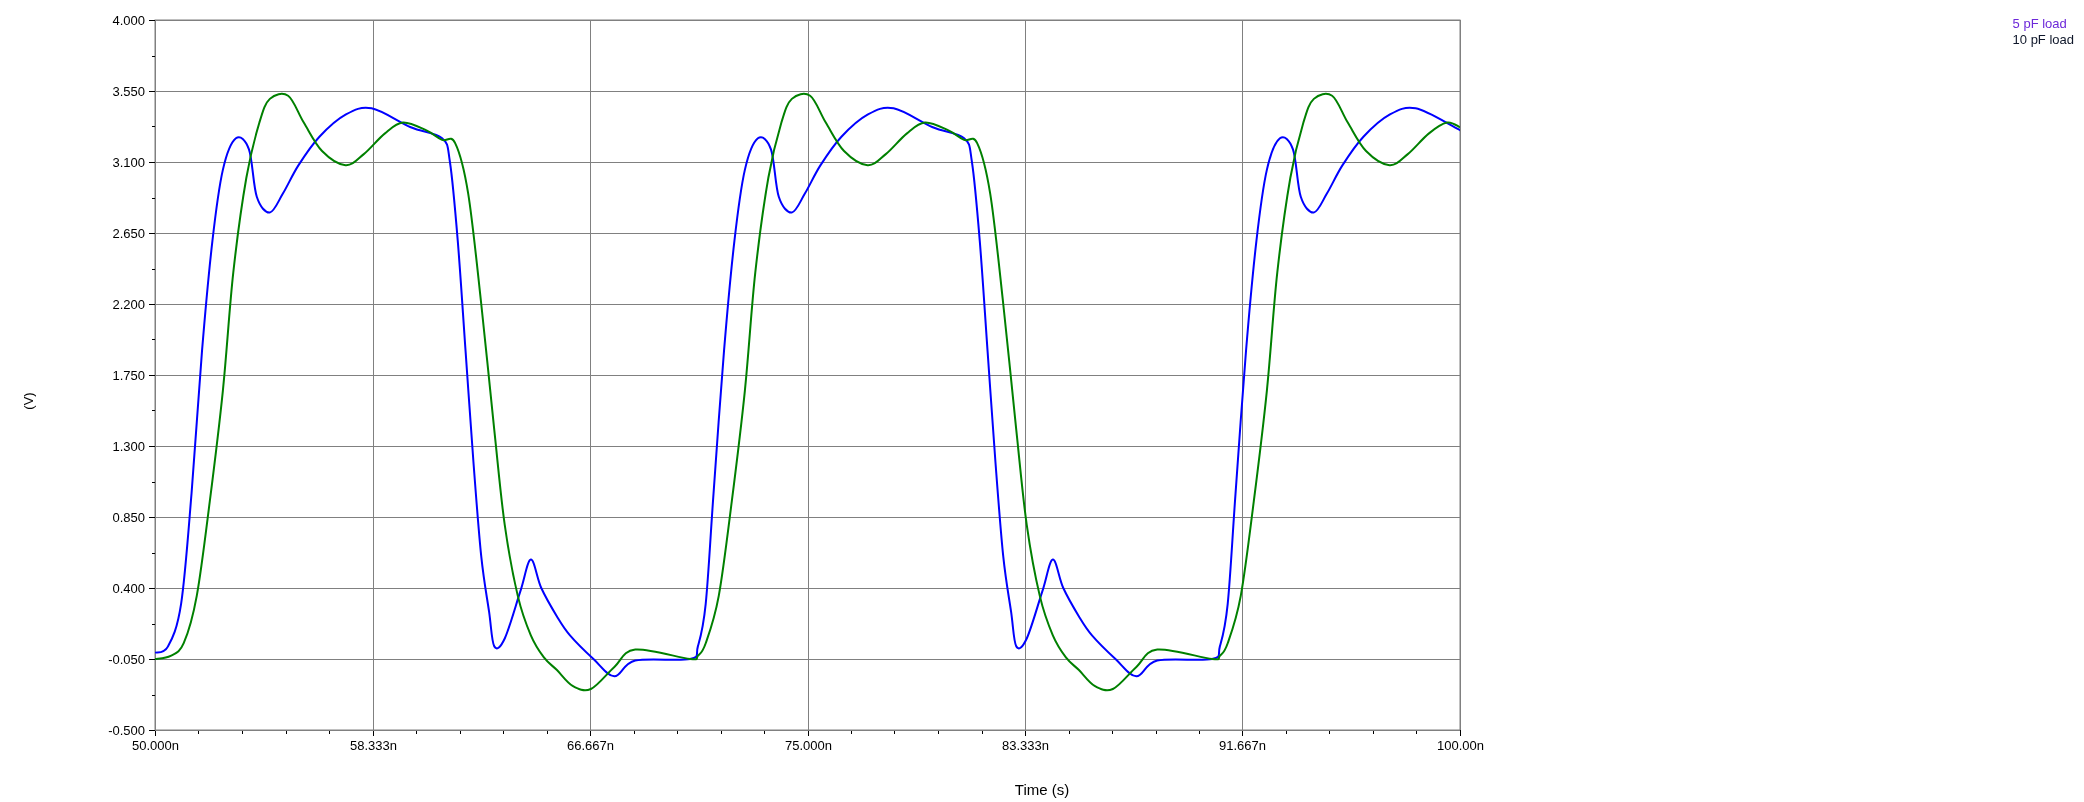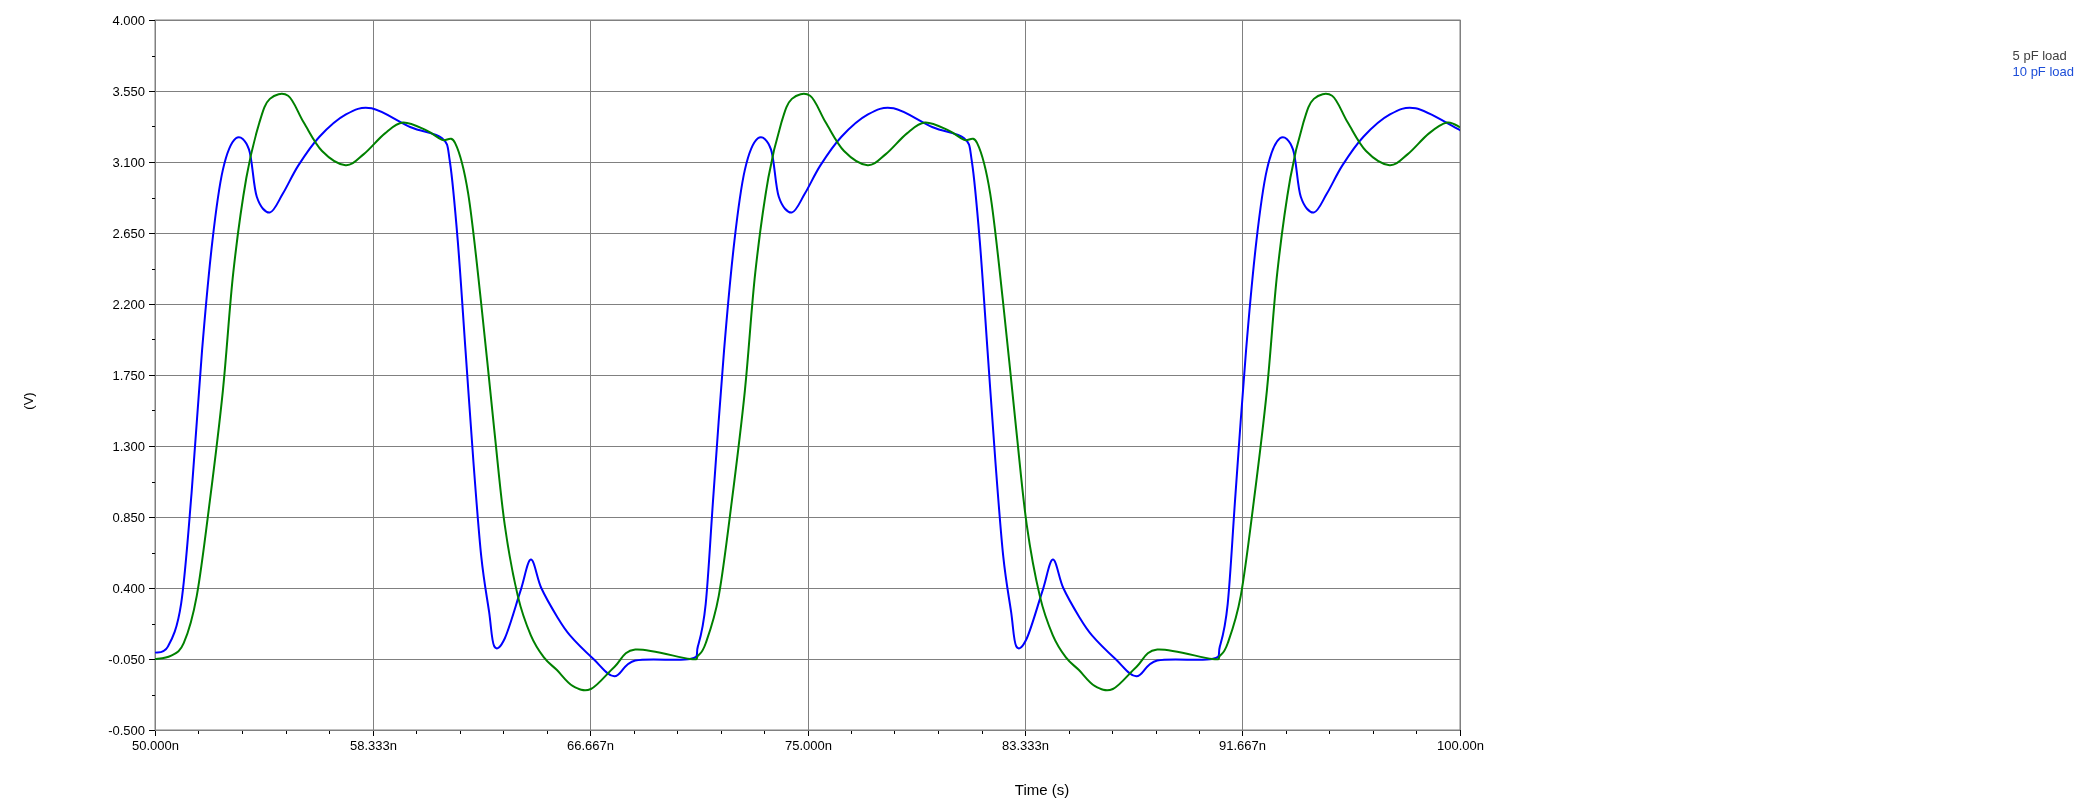--- a/index.html
+++ b/index.html
@@ -143,17 +143,17 @@
         </clipPath>
       </defs>
       <path d="M155 652.6888888888889 C157.175 651.637037037037,163.70000000000002 654.5296296296295,168.05 646.3777777777777 C172.4 638.2259259259259,177.185 629.2851851851852,181.1 603.7777777777778 C185.015 578.2703703703704,188.05999999999997 535.4074074074075,191.53999999999996 493.33333333333337 C195.01999999999995 451.2592592592593,198.49999999999991 393.4074074074074,201.97999999999993 351.3333333333333 C205.45999999999995 309.25925925925924,208.94000000000005 271.1296296296297,212.42000000000007 240.8888888888889 C215.9000000000001 210.64814814814818,218.94500000000002 186.98148148148152,222.86 169.8888888888889 C226.775 152.7962962962963,231.56000000000003 141.7518518518518,235.91000000000003 138.33333333333326 C240.26000000000002 134.91481481481472,245.48000000000005 139.6481481481481,248.96000000000004 149.37777777777774 C252.44000000000003 159.10740740740738,253.30999999999997 186.19259259259258,256.78999999999996 196.7111111111111 C260.27 207.22962962962964,265.48999999999995 213.01481481481486,269.84 212.48888888888894 C274.19 211.96296296296302,278.10499999999996 201.44444444444443,282.89 193.55555555555554 C287.675 185.66666666666666,292.46000000000004 174.62222222222223,298.55 165.15555555555557 C304.64 155.6888888888889,311.59999999999997 145.17037037037042,319.42999999999995 136.7555555555556 C327.25999999999993 128.34074074074076,336.8299999999999 119.39999999999996,345.5299999999999 114.66666666666663 C354.2299999999999 109.9333333333333,360.75499999999994 106.25185185185188,371.62999999999994 108.35555555555561 C382.50499999999994 110.45925925925934,399.03499999999997 122.29259259259273,410.78 127.288888888889 C422.525 132.28518518518527,435.57500000000005 132.5481481481481,442.1 138.33333333333326 C448.625 144.1185185185184,447.31999999999994 144.9074074074074,449.92999999999995 162 C452.53999999999996 179.0925925925926,455.15000000000003 209.33333333333337,457.76000000000005 240.8888888888889 C460.37000000000006 272.44444444444446,462.97999999999996 314.5185185185185,465.59 351.3333333333333 C468.2 388.14814814814815,470.81000000000006 427.5925925925926,473.4200000000001 461.77777777777777 C476.0300000000001 495.96296296296293,478.64000000000004 531.4629629629629,481.25 556.4444444444445 C483.85999999999996 581.425925925926,486.9049999999999 596.6777777777777,489.0799999999999 611.6666666666666 C491.25499999999994 626.6555555555556,491.69 641.9074074074074,494.3 646.3777777777777 C496.91 650.8481481481481,500.38999999999993 647.6925925925926,504.73999999999995 638.4888888888889 C509.09 629.2851851851852,516.0500000000001 604.3037037037037,520.4000000000001 591.1555555555556 C524.7500000000001 578.0074074074074,527.3600000000001 560.1259259259259,530.8400000000001 559.6 C534.3200000000002 559.0740740740741,536.93 578.5333333333333,541.28 588 C545.63 597.4666666666667,552.155 608.5111111111111,556.94 616.4 C561.7250000000001 624.2888888888889,563.9000000000002 628.2333333333333,569.9900000000002 635.3333333333334 C576.0800000000003 642.4333333333334,586.085 652.162962962963,593.48 659 C600.875 665.837037037037,607.3999999999999 676.0925925925926,614.3599999999999 676.3555555555556 C621.3199999999999 676.6185185185186,622.6250000000001 663.4703703703703,635.2400000000001 660.5777777777778 C647.8550000000001 657.6851851851852,679.61 661.3666666666667,690.05 659 C700.4899999999999 656.6333333333333,695.2699999999999 655.5814814814814,697.8799999999999 646.3777777777777 C700.4899999999999 637.174074074074,703.0999999999998 629.2851851851852,705.7099999999998 603.7777777777778 C708.3199999999998 578.2703703703704,710.4950000000001 535.4074074074075,713.5400000000001 493.33333333333337 C716.585 451.2592592592593,720.4999999999999 393.4074074074074,723.9799999999999 351.3333333333333 C727.4599999999999 309.25925925925924,730.94 271.1296296296297,734.4200000000001 240.8888888888889 C737.9000000000001 210.64814814814818,740.9449999999999 186.98148148148152,744.8599999999999 169.8888888888889 C748.7749999999999 152.7962962962963,753.5599999999998 141.7518518518518,757.9099999999999 138.33333333333326 C762.2599999999999 134.91481481481472,767.4799999999998 139.6481481481481,770.9599999999998 149.37777777777774 C774.4399999999998 159.10740740740738,775.3100000000001 186.19259259259258,778.7900000000001 196.7111111111111 C782.2700000000001 207.22962962962964,787.4900000000001 213.01481481481486,791.8400000000001 212.48888888888894 C796.1900000000002 211.96296296296302,800.1050000000001 201.44444444444443,804.8900000000001 193.55555555555554 C809.6750000000001 185.66666666666666,814.4600000000002 174.62222222222223,820.5500000000001 165.15555555555557 C826.64 155.6888888888889,833.5999999999999 145.17037037037042,841.4299999999998 136.7555555555556 C849.2599999999998 128.34074074074076,858.8299999999998 119.39999999999996,867.5299999999999 114.66666666666663 C876.2299999999999 109.9333333333333,882.7549999999999 106.25185185185188,893.6299999999999 108.35555555555561 C904.5049999999999 110.45925925925934,921.035 122.29259259259273,932.78 127.288888888889 C944.525 132.28518518518527,957.575 132.5481481481481,964.1 138.33333333333326 C970.625 144.1185185185184,969.3199999999998 144.9074074074074,971.9299999999998 162 C974.5399999999998 179.0925925925926,977.1499999999999 209.33333333333337,979.7599999999999 240.8888888888889 C982.3699999999999 272.44444444444446,984.9800000000001 314.5185185185185,987.5900000000001 351.3333333333333 C990.2000000000002 388.14814814814815,992.8100000000001 427.5925925925926,995.4200000000001 461.77777777777777 C998.0300000000001 495.96296296296293,1000.64 531.4629629629629,1003.25 556.4444444444445 C1005.86 581.425925925926,1008.905 596.6777777777777,1011.0799999999999 611.6666666666666 C1013.2549999999999 626.6555555555556,1013.69 641.9074074074074,1016.3000000000001 646.3777777777777 C1018.9100000000001 650.8481481481481,1022.3900000000002 647.6925925925926,1026.7400000000002 638.4888888888889 C1031.0900000000001 629.2851851851852,1038.0500000000002 604.3037037037037,1042.4 591.1555555555556 C1046.75 578.0074074074074,1049.3600000000001 560.1259259259259,1052.8400000000001 559.6 C1056.3200000000002 559.0740740740741,1058.93 578.5333333333333,1063.28 588 C1067.6299999999999 597.4666666666667,1074.155 608.5111111111111,1078.94 616.4 C1083.7250000000001 624.2888888888889,1085.9000000000003 628.2333333333333,1091.9900000000002 635.3333333333334 C1098.0800000000002 642.4333333333334,1108.085 652.162962962963,1115.48 659 C1122.875 665.837037037037,1129.3999999999999 676.0925925925926,1136.36 676.3555555555556 C1143.32 676.6185185185186,1144.6250000000002 663.4703703703703,1157.2400000000002 660.5777777777778 C1169.8550000000002 657.6851851851852,1201.6100000000001 661.3666666666667,1212.0500000000002 659 C1222.4900000000002 656.6333333333333,1217.27 655.5814814814814,1219.8799999999999 646.3777777777777 C1222.4899999999998 637.174074074074,1225.0999999999997 629.2851851851852,1227.7099999999998 603.7777777777778 C1230.32 578.2703703703704,1232.4950000000001 535.4074074074075,1235.5400000000002 493.33333333333337 C1238.5850000000003 451.2592592592593,1242.5 393.4074074074074,1245.98 351.3333333333333 C1249.46 309.25925925925924,1252.94 271.1296296296297,1256.42 240.8888888888889 C1259.9 210.64814814814818,1262.945 186.98148148148152,1266.86 169.8888888888889 C1270.7749999999999 152.7962962962963,1275.56 141.7518518518518,1279.9099999999999 138.33333333333326 C1284.2599999999998 134.91481481481472,1289.4799999999998 139.6481481481481,1292.9599999999998 149.37777777777774 C1296.4399999999998 159.10740740740738,1297.3100000000002 186.19259259259258,1300.7900000000002 196.7111111111111 C1304.2700000000002 207.22962962962964,1309.4900000000002 213.01481481481486,1313.8400000000001 212.48888888888894 C1318.19 211.96296296296302,1322.105 201.44444444444443,1326.89 193.55555555555554 C1331.6750000000002 185.66666666666666,1336.46 174.62222222222223,1342.55 165.15555555555557 C1348.6399999999999 155.6888888888889,1355.6 145.17037037037042,1363.4299999999998 136.7555555555556 C1371.2599999999998 128.34074074074076,1380.83 119.39999999999996,1389.53 114.66666666666663 C1398.23 109.9333333333333,1404.7549999999999 106.25185185185188,1415.6299999999999 108.35555555555561 C1426.5049999999999 110.45925925925934,1447.385 123.60740740740754,1454.78 127.288888888889 C1462.175 130.9703703703705,1459.13 129.91851851851854,1460 130.44444444444446" fill="none" stroke="#0000ff" stroke-width="2" clip-path="url(#plotclip)"></path>
       <path d="M155 659 C157.61 658.4740740740741,165.87500000000003 658.4740740740741,170.66000000000003 655.8444444444444 C175.44500000000002 653.2148148148148,179.36000000000004 653.2148148148148,183.71000000000004 643.2222222222222 C188.06000000000003 633.2296296296296,192.41000000000005 619.5555555555555,196.76000000000005 595.8888888888889 C201.11000000000004 572.2222222222223,205.46000000000004 535.4074074074075,209.81000000000003 501.2222222222223 C214.16000000000003 467.0370370370371,218.94500000000002 428.90740740740745,222.86 390.7777777777778 C226.775 352.6481481481482,229.38500000000002 307.9444444444445,233.3 272.4444444444445 C237.215 236.94444444444449,242.00000000000003 202.7592592592592,246.35000000000002 177.77777777777771 C250.70000000000002 152.79629629629622,255.48499999999999 135.70370370370367,259.4 122.55555555555554 C263.31499999999994 109.4074074074074,265.05499999999995 103.35925925925926,269.84 98.88888888888891 C274.625 94.41851851851857,282.455 91.78888888888902,288.11 95.73333333333346 C293.76500000000004 99.6777777777779,298.1150000000001 113.35185185185186,303.7700000000001 122.55555555555554 C309.42500000000007 131.7592592592592,315.08 143.85555555555553,322.03999999999996 150.95555555555552 C328.99999999999994 158.05555555555551,338.56999999999994 164.62962962962965,345.5299999999999 165.15555555555557 C352.4899999999999 165.68148148148148,357.275 159.37037037037035,363.8 154.1111111111111 C370.32500000000005 148.85185185185182,378.155 138.8592592592593,384.67999999999995 133.60000000000002 C391.2049999999999 128.34074074074076,395.99000000000007 123.08148148148148,402.95000000000005 122.55555555555554 C409.91 122.02962962962961,419.91499999999996 127.55185185185188,426.43999999999994 130.44444444444446 C432.9649999999999 133.33703703703705,437.315 137.80740740740734,442.1 139.91111111111104 C446.88500000000005 142.01481481481474,450.80000000000007 134.12592592592597,455.15000000000003 143.06666666666672 C459.5 152.00740740740747,463.85 166.73333333333335,468.2 193.55555555555554 C472.54999999999995 220.37777777777774,476.9 264.5555555555555,481.25 303.99999999999994 C485.6 343.4444444444444,490.385 393.4074074074074,494.3 430.22222222222223 C498.21500000000003 467.03703703703707,500.82499999999993 497.2777777777778,504.73999999999995 524.8888888888889 C508.655 552.5,513.4399999999999 577.4814814814815,517.79 595.8888888888889 C522.14 614.2962962962963,526.4900000000001 625.0777777777778,530.8400000000001 635.3333333333334 C535.1900000000002 645.588888888889,539.5400000000001 651.6370370370371,543.8900000000001 657.4222222222222 C548.2400000000001 663.2074074074073,552.1550000000001 665.3111111111111,556.94 670.0444444444445 C561.725 674.7777777777778,566.945 682.6666666666666,572.6 685.8222222222222 C578.255 688.9777777777778,583.9100000000001 692.1333333333333,590.8700000000001 688.9777777777778 C597.8300000000002 685.8222222222222,606.9649999999999 673.462962962963,614.3599999999999 666.8888888888889 C621.7549999999999 660.3148148148148,622.6250000000001 650.8481481481481,635.2400000000001 649.5333333333333 C647.8550000000001 648.2185185185185,679.61 657.9481481481481,690.05 659 C700.4899999999999 660.0518518518519,695.2699999999999 658.4740740740741,697.8799999999999 655.8444444444444 C700.4899999999999 653.2148148148148,702.2299999999998 653.2148148148148,705.7099999999998 643.2222222222222 C709.1899999999998 633.2296296296296,714.4099999999999 619.5555555555555,718.7599999999999 595.8888888888889 C723.1099999999999 572.2222222222223,727.4599999999998 535.4074074074075,731.8099999999998 501.2222222222223 C736.1599999999999 467.0370370370371,740.9449999999998 428.90740740740745,744.8599999999999 390.7777777777778 C748.775 352.6481481481482,751.3850000000001 307.9444444444445,755.3000000000001 272.4444444444445 C759.215 236.94444444444449,763.9999999999999 202.7592592592592,768.3499999999999 177.77777777777771 C772.6999999999999 152.79629629629622,777.4849999999999 135.70370370370367,781.4 122.55555555555554 C785.315 109.4074074074074,787.0550000000002 103.35925925925926,791.8400000000001 98.88888888888891 C796.6250000000001 94.41851851851857,804.4549999999999 91.78888888888902,810.1099999999999 95.73333333333346 C815.7649999999999 99.6777777777779,820.1149999999999 113.35185185185186,825.77 122.55555555555554 C831.4250000000001 131.7592592592592,837.0800000000002 143.85555555555553,844.0400000000002 150.95555555555552 C851.0000000000002 158.05555555555551,860.5699999999999 164.62962962962965,867.5299999999999 165.15555555555557 C874.4899999999998 165.68148148148148,879.2750000000001 159.37037037037035,885.8000000000001 154.1111111111111 C892.325 148.85185185185182,900.155 138.8592592592593,906.68 133.60000000000002 C913.2049999999999 128.34074074074076,917.9899999999999 123.08148148148148,924.9499999999999 122.55555555555554 C931.91 122.02962962962961,941.9150000000002 127.55185185185188,948.4400000000002 130.44444444444446 C954.9650000000001 133.33703703703705,959.315 137.80740740740734,964.1 139.91111111111104 C968.885 142.01481481481474,972.8 134.12592592592597,977.15 143.06666666666672 C981.5 152.00740740740747,985.85 166.73333333333335,990.2 193.55555555555554 C994.5500000000001 220.37777777777774,998.9 264.5555555555555,1003.25 303.99999999999994 C1007.6 343.4444444444444,1012.385 393.4074074074074,1016.3000000000001 430.22222222222223 C1020.2150000000001 467.03703703703707,1022.8250000000003 497.2777777777778,1026.7400000000002 524.8888888888889 C1030.6550000000002 552.5,1035.4400000000003 577.4814814814815,1039.7900000000002 595.8888888888889 C1044.14 614.2962962962963,1048.4900000000002 625.0777777777778,1052.8400000000001 635.3333333333334 C1057.19 645.588888888889,1061.5400000000002 651.6370370370371,1065.89 657.4222222222222 C1070.24 663.2074074074073,1074.1550000000002 665.3111111111111,1078.94 670.0444444444445 C1083.725 674.7777777777778,1088.945 682.6666666666666,1094.6 685.8222222222222 C1100.2549999999999 688.9777777777778,1105.91 692.1333333333333,1112.8700000000001 688.9777777777778 C1119.8300000000002 685.8222222222222,1128.965 673.462962962963,1136.36 666.8888888888889 C1143.7549999999999 660.3148148148148,1144.6250000000002 650.8481481481481,1157.2400000000002 649.5333333333333 C1169.8550000000002 648.2185185185185,1201.6100000000001 657.9481481481481,1212.0500000000002 659 C1222.4900000000002 660.0518518518519,1217.27 658.4740740740741,1219.8799999999999 655.8444444444444 C1222.4899999999998 653.2148148148148,1224.2299999999998 653.2148148148148,1227.7099999999998 643.2222222222222 C1231.1899999999998 633.2296296296296,1236.4099999999999 619.5555555555555,1240.7599999999998 595.8888888888889 C1245.1099999999997 572.2222222222223,1249.4599999999996 535.4074074074075,1253.8099999999997 501.2222222222223 C1258.1599999999999 467.0370370370371,1262.945 428.90740740740745,1266.86 390.7777777777778 C1270.7749999999999 352.6481481481482,1273.385 307.9444444444445,1277.3 272.4444444444445 C1281.215 236.94444444444449,1286 202.7592592592592,1290.35 177.77777777777771 C1294.6999999999998 152.79629629629622,1299.4850000000001 135.70370370370367,1303.4 122.55555555555554 C1307.315 109.4074074074074,1309.0550000000003 103.35925925925926,1313.8400000000001 98.88888888888891 C1318.625 94.41851851851857,1326.455 91.78888888888902,1332.11 95.73333333333346 C1337.7649999999999 99.6777777777779,1342.115 113.35185185185186,1347.77 122.55555555555554 C1353.425 131.7592592592592,1359.0800000000002 143.85555555555553,1366.0400000000002 150.95555555555552 C1373.0000000000002 158.05555555555551,1382.57 164.62962962962965,1389.53 165.15555555555557 C1396.49 165.68148148148148,1401.2749999999999 159.37037037037035,1407.8 154.1111111111111 C1414.325 148.85185185185182,1422.155 138.8592592592593,1428.68 133.60000000000002 C1435.2050000000002 128.34074074074076,1441.73 123.60740740740738,1446.95 122.55555555555554 C1452.17 121.5037037037037,1457.825 126.5000000000001,1460 127.288888888889" fill="none" stroke="#008000" stroke-width="2" clip-path="url(#plotclip)"></path>
     </svg>
 
   <div class="yaxis-title">(V)</div>
   <div class="xaxis-title">Time (s)</div>
 
   <div class="legend" id="legend">
-      <div class="legend-item" style="color: #404040; margin-top: 32px;">5 pF load</div>
-      <div class="legend-item" style="color: #1d4ed8;">10 pF load</div>
+      <div class="legend-item" style="color: #6d28d9;">5 pF load</div>
+      <div class="legend-item" style="color: #0f172a;">10 pF load</div>
     </div>
 
 </div>
 
 </body></html>

